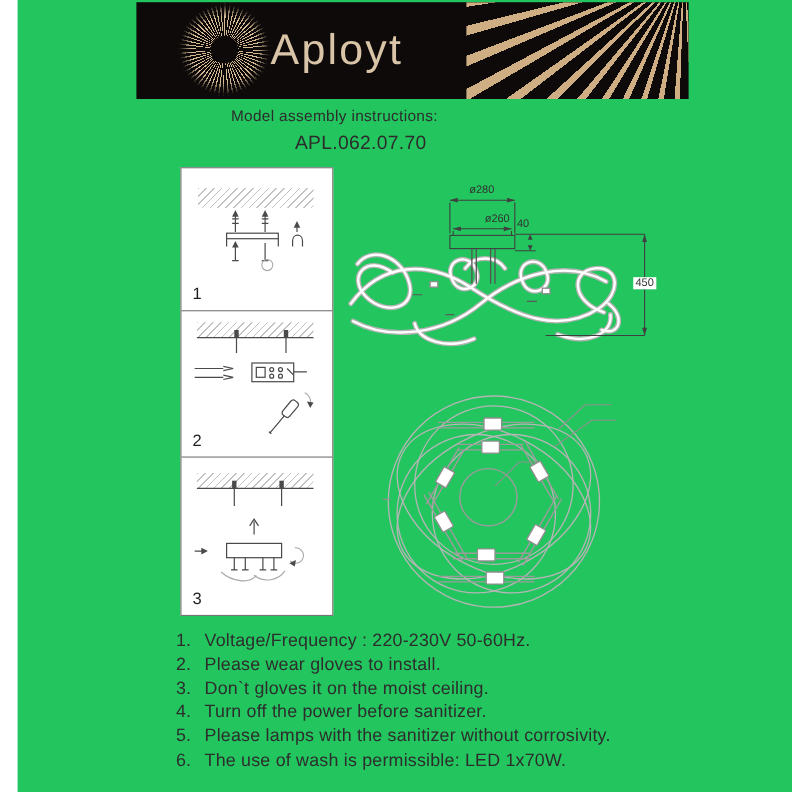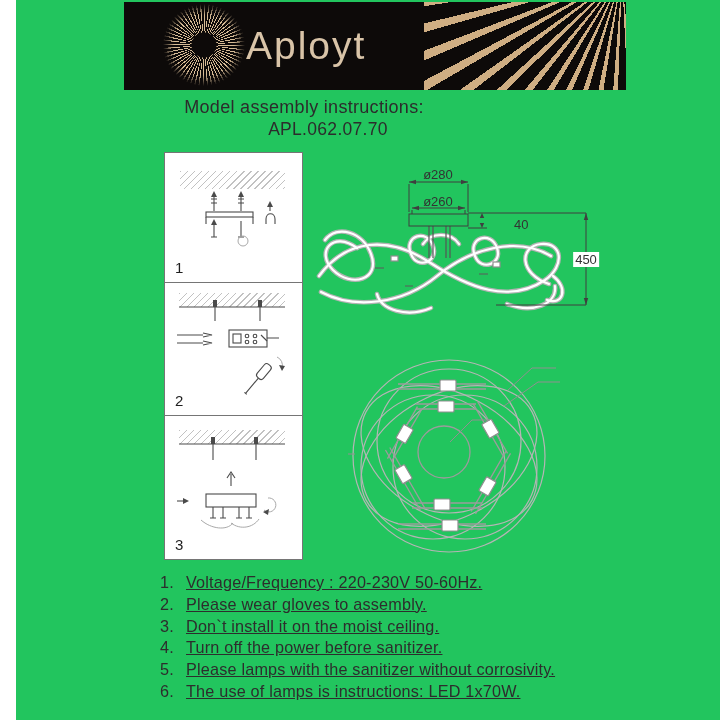--- a/index.html
+++ b/index.html
@@ -12,39 +12,39 @@
          background:
            radial-gradient(circle at 50% 50%, #0d0a09 0 12px, rgba(13,10,9,0) 13px 30px, #0d0a09 41px),
            repeating-conic-gradient(#d6bb95 0deg 2deg, #0d0a09 2deg 6deg);}
   .brand{position:absolute;left:122px;top:22px;font-size:39px;font-weight:300;letter-spacing:2px;
          color:#d9c4a8;line-height:44px;}
   .rays{position:absolute;left:300px;top:0;width:202px;height:88px;
         background:repeating-conic-gradient(from 182deg at 98% -30%, #cfae83 0deg 2.4deg, rgba(0,0,0,0) 2.4deg 7.2deg);}
 
   
   .title-line1{position:absolute;left:0;top:97px;width:576px;text-align:center;
-               font-size:18px;font-weight:500;letter-spacing:.3px;color:#2c2c2c;}
+               font-size:14px;font-weight:500;letter-spacing:.3px;color:#2c2c2c;}
   .title-line2{position:absolute;left:0;top:119px;width:624px;text-align:center;
                font-size:17.5px;font-weight:500;letter-spacing:.3px;color:#2c2c2c;}
 
   
   .steps-col{position:absolute;left:148px;top:152px;width:139px;height:408px;
              border:1px solid #757575;box-sizing:border-box;background:#fff;}
   .step{position:relative;width:100%;box-sizing:border-box;}
   .step1{height:129px;}
   .step2{height:133px;border-top:1px solid #757575;}
   .step3{height:144px;border-top:1px solid #757575;}
   .hatch{position:absolute;background:repeating-linear-gradient(135deg,#c2c2c2 0 1px,rgba(0,0,0,0) 1px 5px);}
   .stepnum{position:absolute;left:10px;bottom:6px;font-size:15px;color:#1f1f1f;font-weight:500;}
   .step svg{position:absolute;left:0;top:0;}
 
   
   .sideview{position:absolute;left:295px;top:158px;width:320px;height:177px;}
   .topview{position:absolute;left:320px;top:348px;width:230px;height:222px;}
-  .dim{position:absolute;font-size:13px;color:#333;white-space:nowrap;}
+  .dim{position:absolute;font-size:10px;color:#333;white-space:nowrap;}
   .dim.center{transform:translateX(-50%);}
   .dim.boxed{background:#fff;padding:0 2px;}
 
   svg{display:block;}
   .dk{stroke:#3f3f3f;stroke-width:1;fill:none;}
   .dkf{fill:#3f3f3f;stroke:none;}
   .tube-out{stroke:#b3b3b3;stroke-width:4.6;fill:none;stroke-linecap:round;}
   .tube-in{stroke:#ffffff;stroke-width:2.2;fill:none;stroke-linecap:round;}
   .lt{stroke:#b5b5b5;stroke-width:1.2;fill:none;}
   .md{stroke:#9c9c9c;stroke-width:1.3;fill:none;}
@@ -52,21 +52,21 @@
   .leader{stroke:#909090;stroke-width:1;fill:none;}
   .sk{stroke:#4a4a4a;stroke-width:1.1;fill:none;}
   .skf{fill:#4a4a4a;stroke:none;}
   .sg{stroke:#a9a9a9;stroke-width:1;fill:none;}
 
   
   .instructions{position:absolute;left:144px;top:572px;width:520px;}
   .ins-row{display:flex;font-size:16.2px;line-height:21.8px;font-weight:500;
            letter-spacing:.2px;color:#2d2d2d;}
   .ins-num{width:26px;flex:0 0 26px;}
-  .ins-text{flex:1;text-decoration:underline;}
+  .ins-text{flex:1;}
 </style>
 </head>
 <body>
 
 <div class="page">
 
   <div class="banner">
     <div class="rays"></div>
     <div class="burst"></div>
     <div class="brand">Aployt</div>
@@ -191,22 +191,22 @@
 
       <path class="dk" d="M157,55 H275 M157,70 H176"></path>
       <polygon class="dkf" points="171,55 168.8,60 173.2,60"></polygon>
       <polygon class="dkf" points="171,70 168.8,65 173.2,65"></polygon>
 
       <path class="dk" d="M275,55 V147 M185,147 H275"></path>
       <polygon class="dkf" points="275,55 272.8,62 277.2,62"></polygon>
       <polygon class="dkf" points="275,147 272.8,140 277.2,140"></polygon>
     </svg>
     <span class="dim center" style="left:127px;top:9px;">ø280</span>
-    <span class="dim center" style="left:127px;top:36px;">ø260</span>
-    <span class="dim" style="left:159px;top:59px;padding-left:44px;">40</span>
+    <span class="dim center" style="left:141px;top:36px;">ø260</span>
+    <span class="dim" style="left:159px;top:40px;">40</span>
     <span class="dim center boxed" style="left:275px;top:94px;">450</span>
   </div>
 
   <div class="topview">
     <svg width="230" height="222" viewBox="0 0 230 222">
       <defs>
         <g id="tubepair">
           <path class="md" d="M80,56 H140 M80,61 H140"></path>
           <rect class="clip" x="102" y="53" width="16" height="11" rx="1"></rect>
           <path class="md" d="M76,155 H146 M76,160 H146"></path>
@@ -238,33 +238,33 @@
     </svg>
   </div>
 
   <div class="instructions">
     <div class="ins-row">
       <span class="ins-num">1.</span>
       <span class="ins-text">Voltage/Frequency : 220-230V 50-60Hz.</span>
     </div>
     <div class="ins-row">
       <span class="ins-num">2.</span>
-      <span class="ins-text">Please wear gloves to assembly.</span>
+      <span class="ins-text">Please wear gloves to install.</span>
     </div>
     <div class="ins-row">
       <span class="ins-num">3.</span>
-      <span class="ins-text">Don`t install it on the moist ceiling.</span>
+      <span class="ins-text">Don`t gloves it on the moist ceiling.</span>
     </div>
     <div class="ins-row">
       <span class="ins-num">4.</span>
       <span class="ins-text">Turn off the power before sanitizer.</span>
     </div>
     <div class="ins-row">
       <span class="ins-num">5.</span>
       <span class="ins-text">Please lamps with the sanitizer without corrosivity.</span>
     </div>
     <div class="ins-row">
       <span class="ins-num">6.</span>
-      <span class="ins-text">The use of lamps is instructions: LED 1x70W.</span>
+      <span class="ins-text">The use of wash is permissible: LED 1x70W.</span>
     </div>
   </div>
 
 </div>
 
 </body></html>

